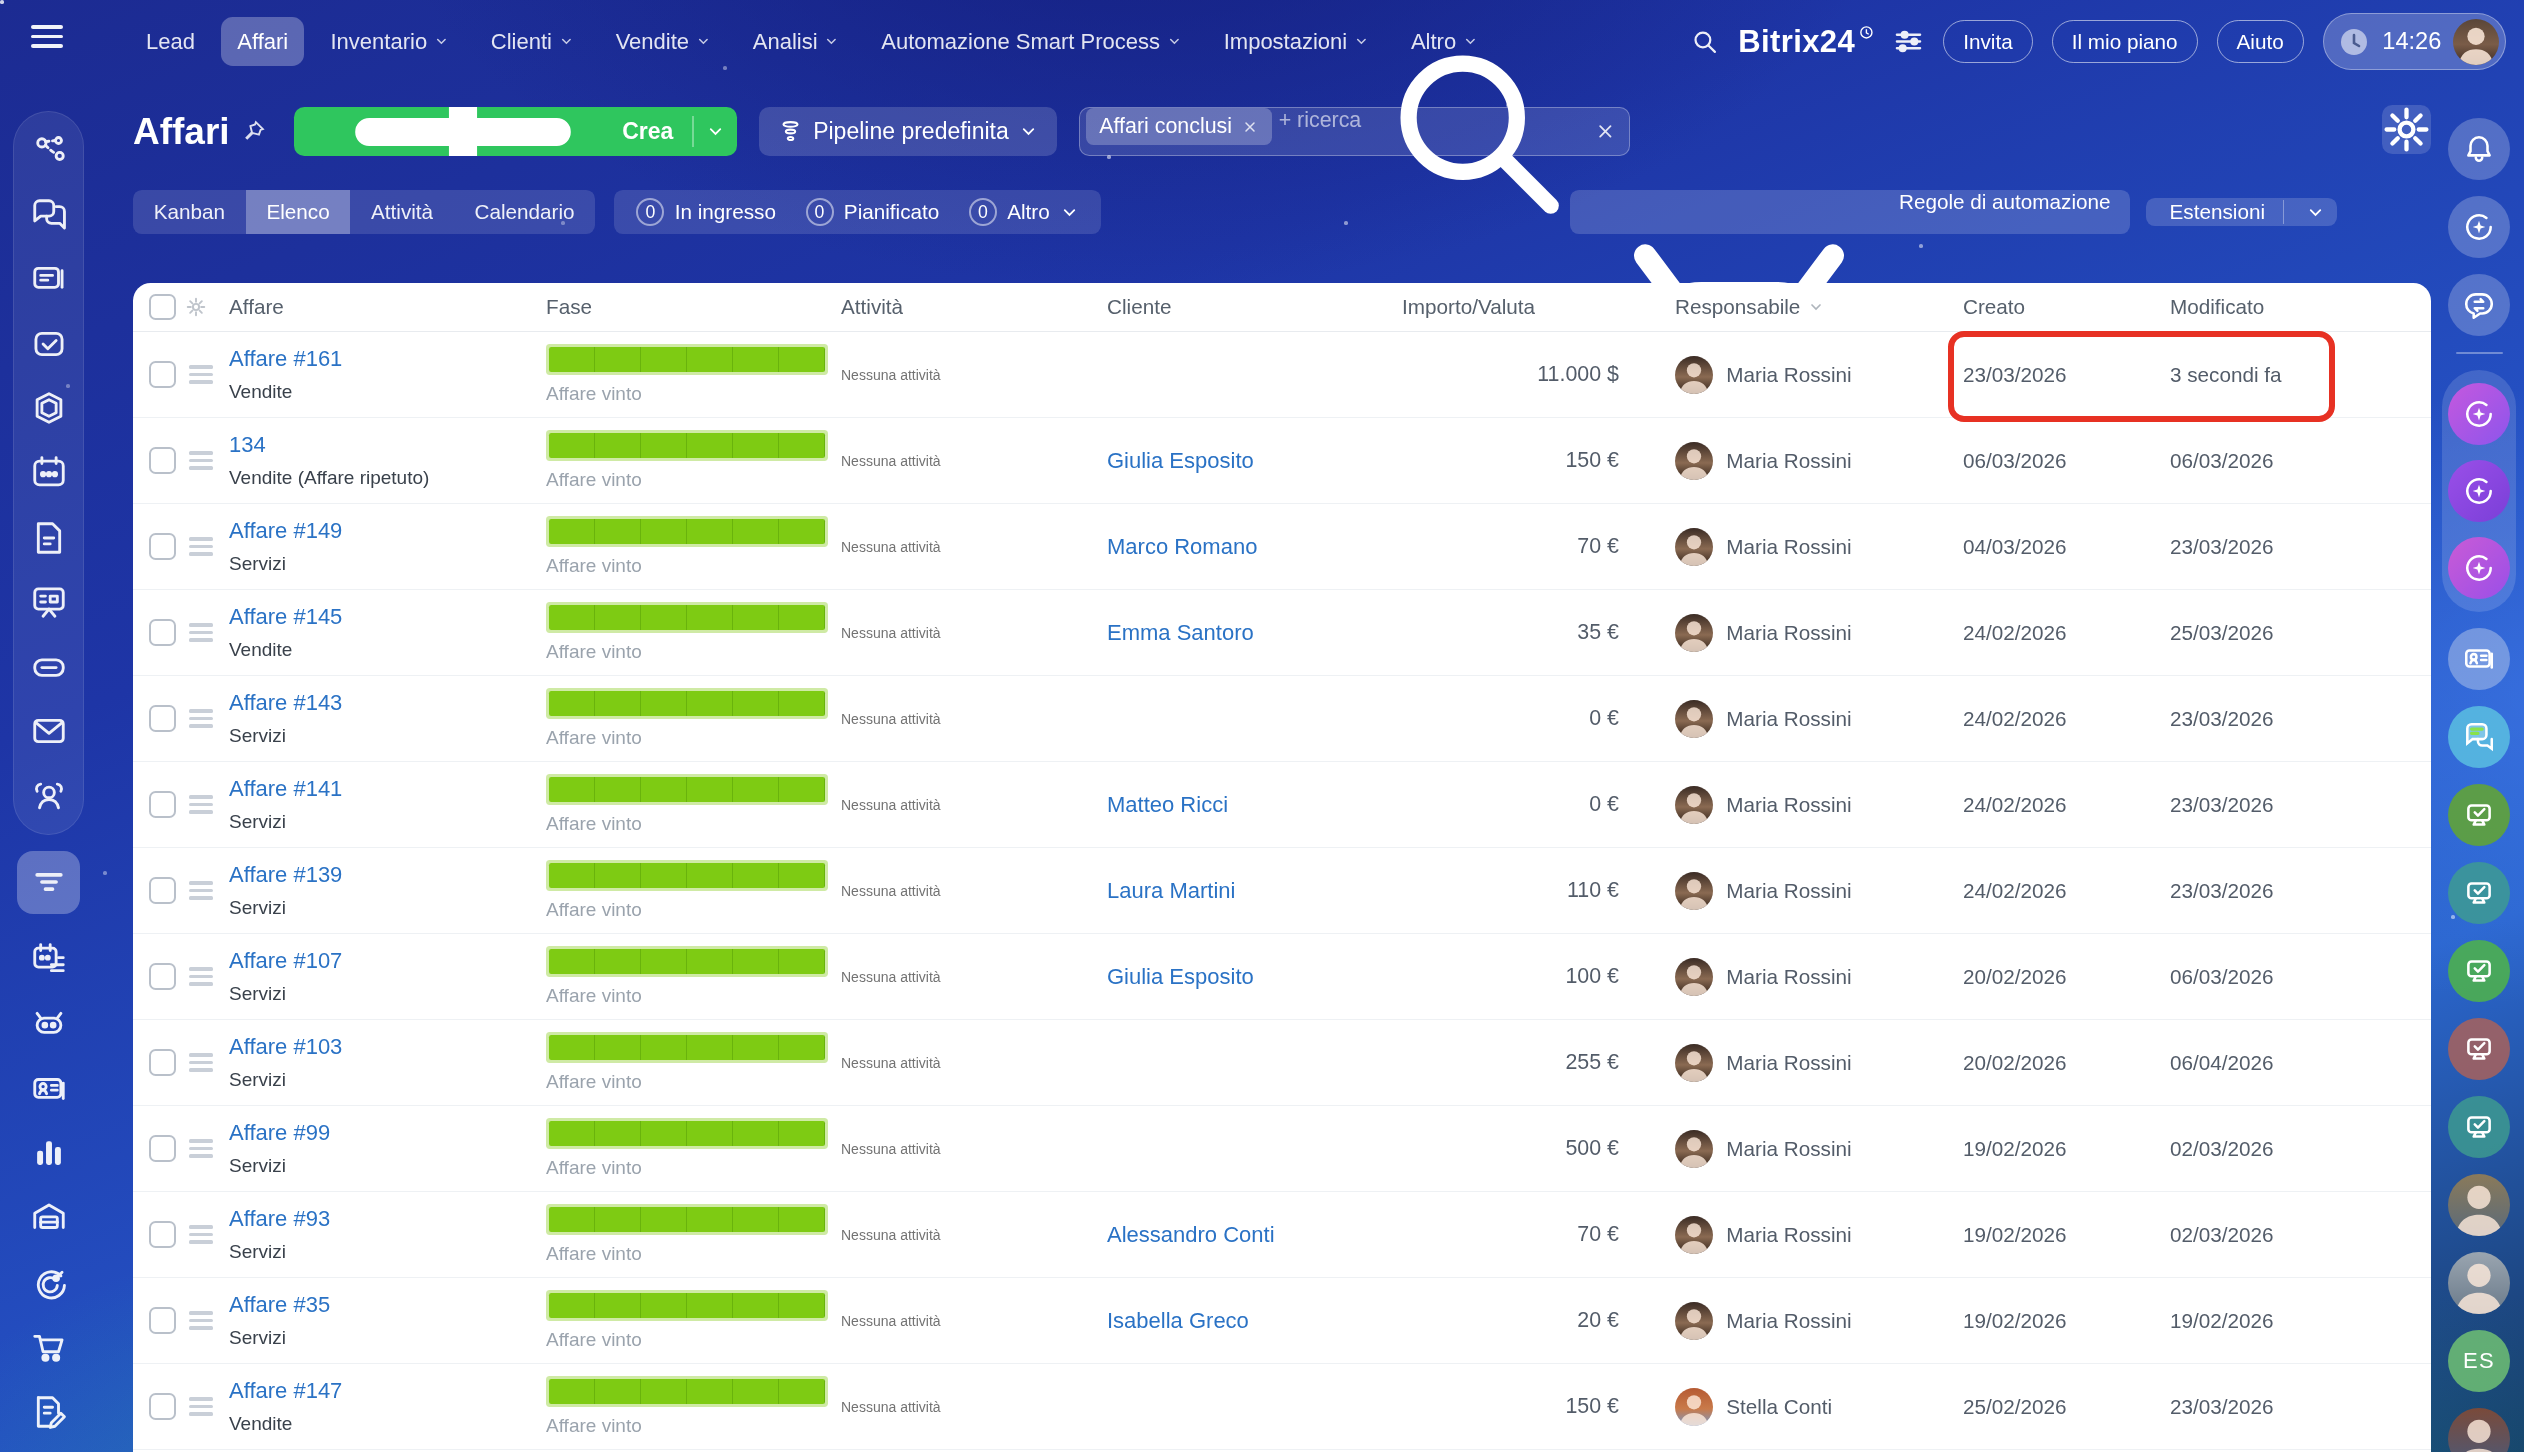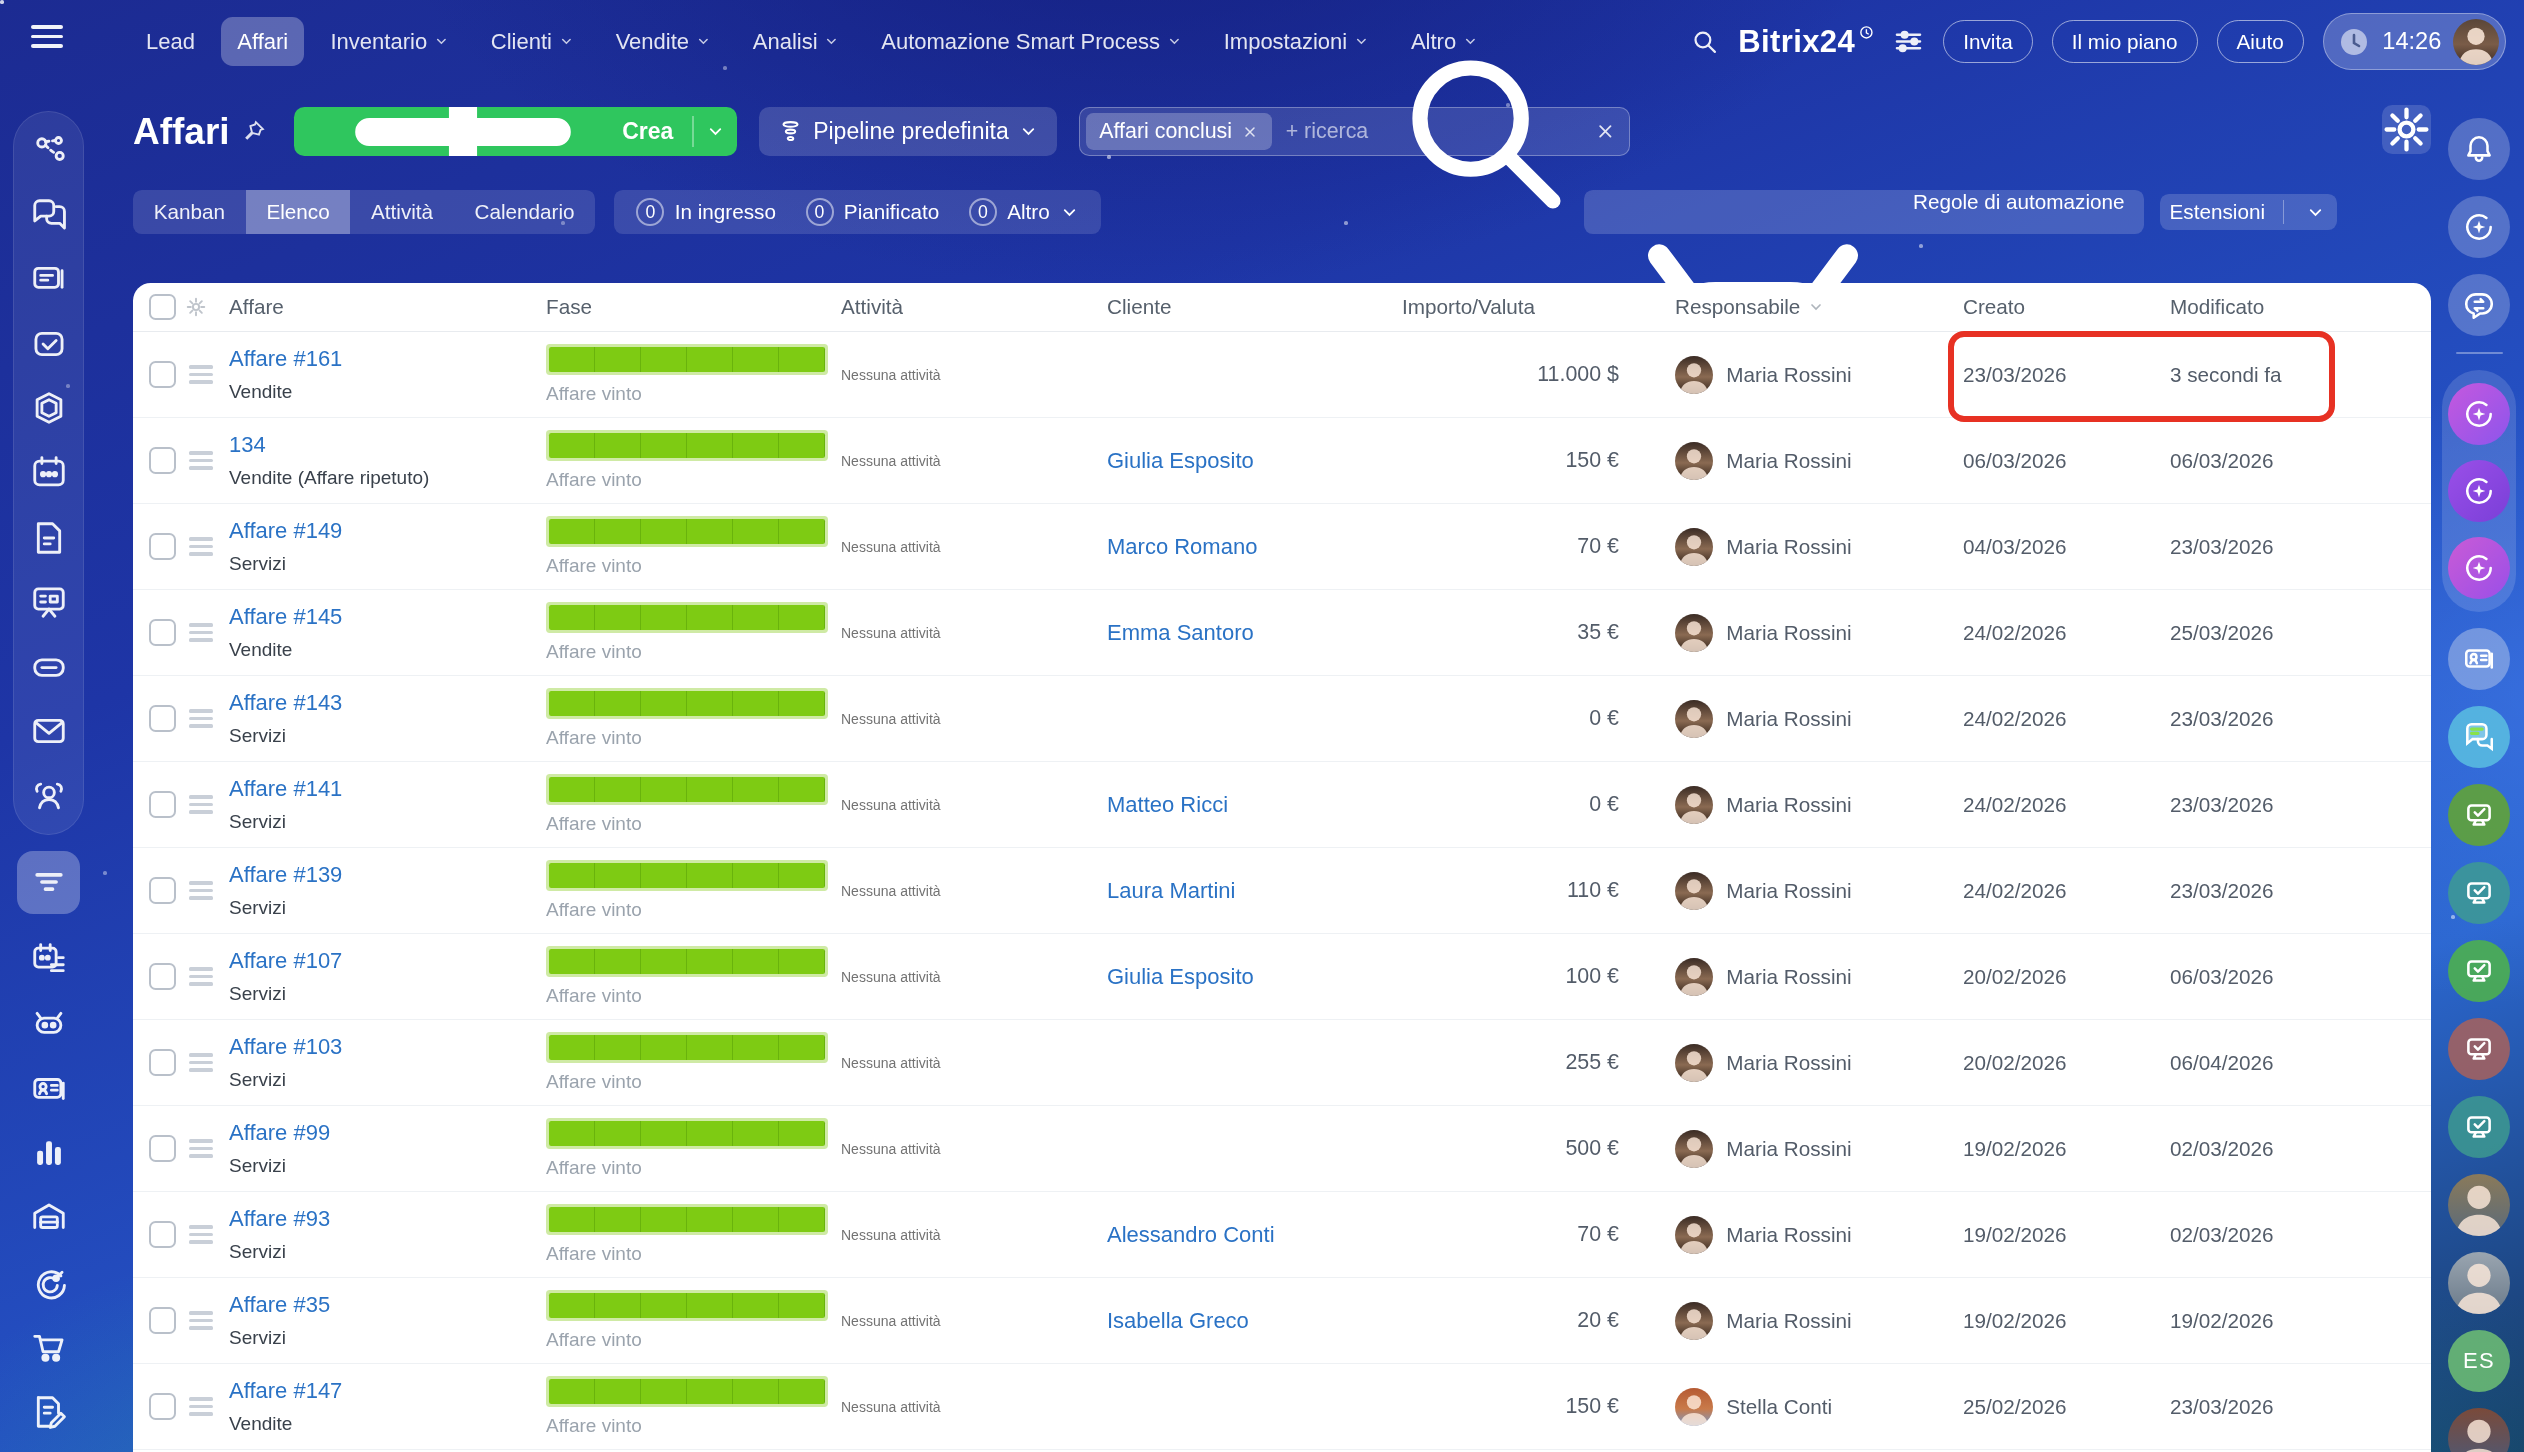--- a/index.html
+++ b/index.html
@@ -57,36 +57,36 @@
   .rtext{font-size:22px;color:#fff;letter-spacing:1.5px}
 
   
   .toolbar1{position:absolute;left:133px;top:105px;right:94px;height:53px;display:flex;align-items:center;gap:22px;}
   .page-title{display:flex;align-items:center;gap:11.8px;color:#fff;font-size:37px;font-weight:bold;margin-right:5.9px}
   .btn-create{display:flex;align-items:stretch;background:#2fc65e;border-radius:10.3px;overflow:hidden;color:#fff;height:49px;cursor:pointer}
   .btn-create .main{display:flex;align-items:center;gap:8.9px;padding:0 19px;font-size:23px;font-weight:bold;}
   .btn-create .sep{width:1.5px;background:rgba(255,255,255,.35);margin:8.9px 0}
   .btn-create .dd{display:flex;align-items:center;justify-content:center;width:43px;}
   .btn-pipeline{display:flex;align-items:center;gap:10.3px;background:rgba(255,255,255,.16);border-radius:10.3px;height:49px;padding:0 19px;color:#fff;font-size:23px;cursor:pointer;white-space:nowrap}
-  .searchbar{display:flex;align-items:center;background:rgba(255,255,255,.13);border:1.5px solid rgba(255,255,255,.30);border-radius:10.3px;height:49px;width:551px;padding:0 13.3px 0 5.9px;gap:14px;}
+  .searchbar{display:flex;background:rgba(255,255,255,.13);border:1.5px solid rgba(255,255,255,.30);border-radius:10.3px;height:49px;width:551px;padding:0 13.3px 0 5.9px;gap:7px;}
   .chip{display:flex;align-items:center;gap:10.3px;background:rgba(255,255,255,.24);border-radius:7.4px;height:37px;padding:0 13.3px;color:#fff;font-size:21.4px;white-space:nowrap;cursor:pointer}
   .search-ph{color:rgba(255,255,255,.6);font-size:21.4px;flex:1;white-space:nowrap}
   .sb-icons{display:flex;align-items:center;gap:10.3px}
   .gearbtn{position:absolute;right:94px;top:105px;width:49px;height:49px;background:rgba(255,255,255,.15);border-radius:10.3px;display:flex;align-items:center;justify-content:center;cursor:pointer}
 
   .toolbar2{position:absolute;left:133px;top:190px;right:94px;height:44px;display:flex;align-items:center;gap:19px;}
   .tabs{display:flex;background:rgba(255,255,255,.13);border-radius:8.9px;height:44px;overflow:hidden}
   .tab{display:flex;align-items:center;padding:0 20.7px;color:rgba(255,255,255,.92);font-size:20.7px;cursor:pointer;white-space:nowrap}
   .tab.active{background:rgba(255,255,255,.30);color:#fff;}
   .counters{display:flex;align-items:center;background:rgba(255,255,255,.13);border-radius:8.9px;height:44px;padding:0 7.4px}
   .counter{display:flex;align-items:center;gap:10.3px;padding:0 14.8px;color:#fff;font-size:20.7px;cursor:pointer;white-space:nowrap}
   .cbadge{width:28px;height:28px;border-radius:50%;border:2.2px solid rgba(255,255,255,.5);display:flex;align-items:center;justify-content:center;font-size:17.7px;color:#fff;flex:none}
   .tb2-right{position:absolute;right:94px;display:flex;gap:16px;align-items:center}
   .btn-auto{display:flex;align-items:flex-start;gap:10.3px;background:rgba(255,255,255,.17);border-radius:8.9px;height:44px;padding:0 19px;color:#fff;font-size:20.7px;cursor:pointer;white-space:nowrap}
-  .btn-ext{display:flex;align-items:center;background:rgba(255,255,255,.17);border-radius:8.9px;height:36px;padding:0 3px 0 10px;color:#fff;font-size:20.7px;cursor:pointer;white-space:nowrap}
+  .btn-ext{display:flex;align-items:center;background:rgba(255,255,255,.17);border-radius:8.9px;height:28px;padding:0 3px 0 24px;color:#fff;font-size:20.7px;cursor:pointer;white-space:nowrap}
   .btn-ext .vsep{width:1.5px;height:23.6px;background:rgba(255,255,255,.35);margin:0 11.8px 0 17.7px}
   .btn-ext .dd{width:38px;display:flex;justify-content:center;align-items:center}
 
   
   .card{position:absolute;left:133px;top:283px;right:94px;bottom:0;background:#fff;border-radius:17.7px 17.7px 0 0;overflow:hidden;}
   .trow{display:grid;grid-template-columns:52px 44px 317px 295px 266px 295px 236px 325px 207px 1fr;align-items:center;position:relative;}
   .thead{height:49px;border-bottom:0.7px solid #e8ebef;color:#56606c;font-size:20.7px;}
   .thead .hc{display:flex;align-items:center;gap:7.4px;white-space:nowrap}
   .drow{height:86px;border-bottom:0.7px solid #eef1f4;}
   .chk{width:26.6px;height:26.6px;border:2.2px solid #b9c0ca;border-radius:6.6px;margin-left:16px;cursor:pointer;background:#fff}

